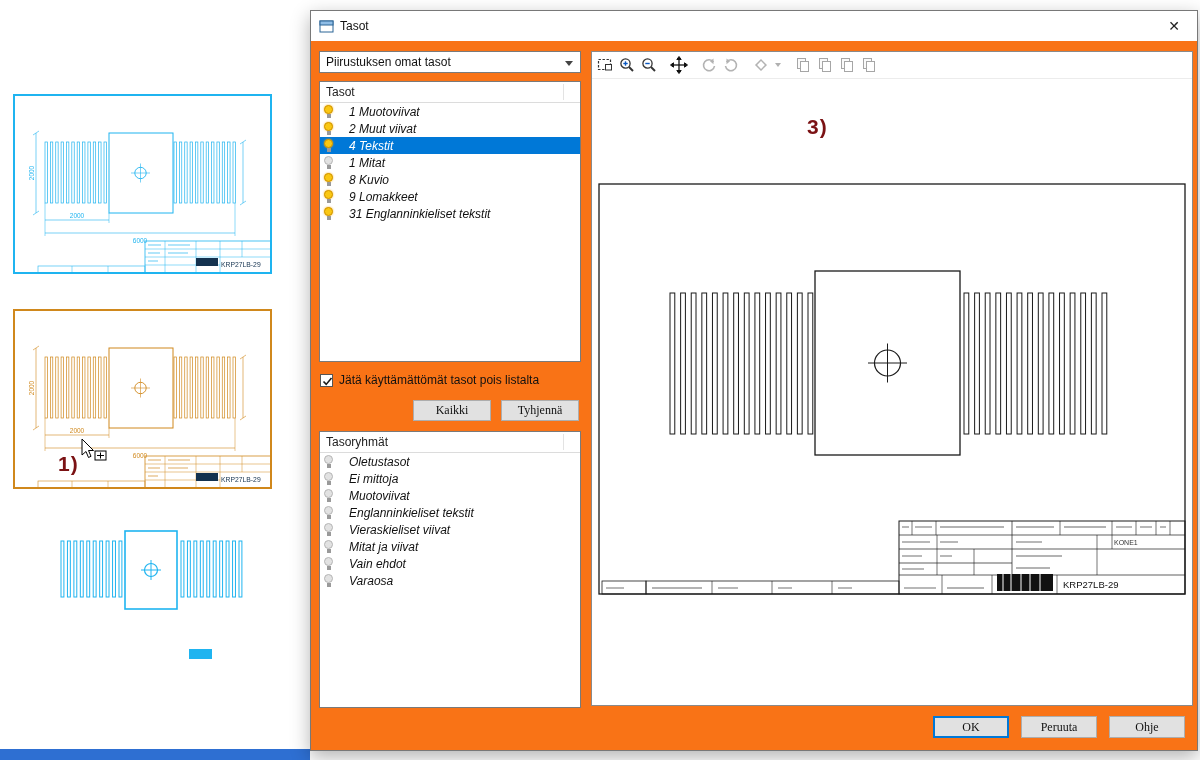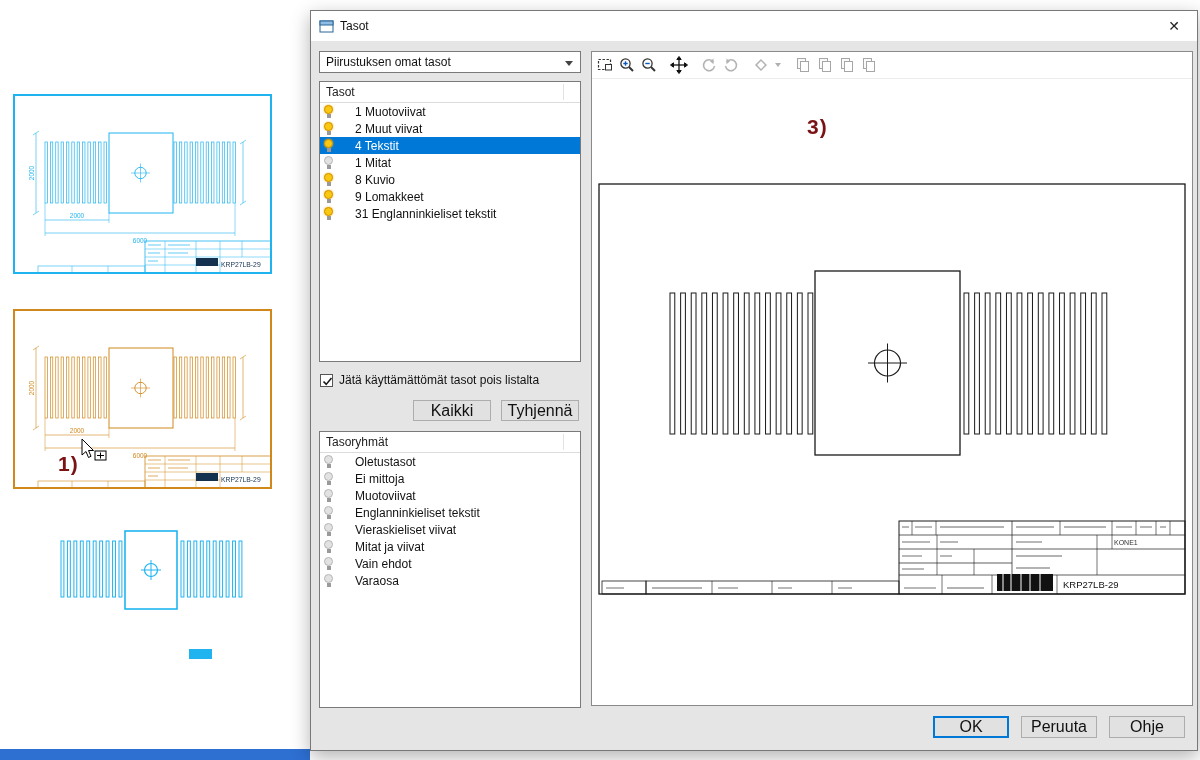--- a/index.html
+++ b/index.html
@@ -12,21 +12,21 @@
   .orange{color:var(--orange);}
   .inkdark{color:#1a1a1a;}
   .mini-rect{position:absolute;left:189px;top:649px;width:23px;height:10px;background:var(--cyan);}
   .taskbar-strip{position:absolute;left:0;top:749px;width:310px;height:11px;background:var(--taskbar);}
   .annot{position:absolute;font-weight:bold;font-size:21px;color:var(--annotation);letter-spacing:1px;}
   #annot1{left:58px;top:452px;}
   .cursor{position:absolute;left:80px;top:438px;}
 
   
   .dialog{position:absolute;left:310px;top:10px;width:888px;height:741px;box-sizing:border-box;
-          background:#e5e5e5;border:1px solid #787878;box-shadow:0 6px 18px rgba(0,0,0,.30);padding-left:45px;}
+          background:#f97316;border:1px solid #787878;box-shadow:0 6px 18px rgba(0,0,0,.30);padding-left:45px;}
   .titlebar{position:absolute;left:0;top:0;width:100%;height:30px;background:#fff;
             display:flex;align-items:center;padding-left:8px;box-sizing:border-box;}
   .titlebar .title{margin-left:6px;font-size:12px;color:#111;}
   .close{position:absolute;right:0;top:0;width:46px;height:30px;display:flex;align-items:center;
          justify-content:center;font-size:14px;color:#222;cursor:default;}
 
   .combo{position:absolute;left:8px;top:40px;width:262px;height:22px;box-sizing:border-box;
          background:#fff;border:1px solid #7a7a7a;display:flex;align-items:center;padding-left:6px;}
   .combo .caret{position:absolute;right:7px;top:9px;width:0;height:0;
                 border-left:4px solid transparent;border-right:4px solid transparent;border-top:5px solid #444;}
@@ -34,37 +34,37 @@
   .annot2{left:168px;top:82px;}
   .annot3{left:496px;top:104px;}
 
   .listbox{position:absolute;left:8px;width:262px;box-sizing:border-box;background:#fff;border:1px solid #7a7a7a;overflow:hidden;}
   .listbox.layers{top:70px;height:281px;}
   .listbox.groups{top:420px;height:277px;}
   .list-header{height:20px;line-height:20px;padding-left:6px;color:#222;background:#fff;
                border-bottom:1px solid #dcdcdc;position:relative;}
   .list-header::after{content:"";position:absolute;right:16px;top:2px;bottom:2px;width:1px;background:#e3e3e3;}
   .lrow{display:flex;align-items:center;height:17px;padding-left:4px;}
-  .lrow-label{margin-left:20px;white-space:nowrap;}
+  .lrow-label{margin-left:14px;white-space:nowrap;font-style:italic;}
   .lrow.selected{background:var(--selection);}
   .lrow.selected .lrow-label{color:#fff;text-align:right;}
   .bulb{position:relative;width:11px;height:15px;flex:0 0 11px;}
   .bulb::before{content:"";position:absolute;left:0;top:1px;width:9px;height:9px;border-radius:50%;box-sizing:border-box;}
   .bulb::after{content:"";position:absolute;left:2.5px;top:10px;width:4px;height:3.5px;background:#9a9a9a;}
   .bulb.on::before{background:var(--bulb_on);border:1px solid #cf9500;box-shadow:0 0 2px rgba(245,166,0,.9);}
   .bulb.off::before{background:var(--bulb_off);border:1px solid #b5b5b5;}
 
   .chkrow{position:absolute;left:9px;top:362px;display:flex;align-items:center;}
   .chk{width:13px;height:13px;box-sizing:border-box;background:#fff;border:1px solid #555;display:inline-block;position:relative;}
   .chk svg{position:absolute;left:0;top:0;visibility:hidden;}
   .chk.checked svg{visibility:visible;}
   .chklabel{margin-left:6px;}
 
   .btn{position:absolute;height:21px;box-sizing:border-box;background:#e1e1e1;border:1px solid #adadad;
-       font-family:Liberation Sans, sans-serif;font-size:16px;color:#111;padding:0;}
+       font-family:Liberation Serif, serif;font-size:12px;color:#111;padding:0;}
   #btn-all{left:102px;top:389px;width:78px;}
   #btn-clear{left:190px;top:389px;width:78px;}
   #btn-ok{left:622px;top:705px;width:76px;height:22px;border:1px solid #0078d7;box-shadow:inset 0 0 0 1px #0078d7;}
   #btn-cancel{left:710px;top:705px;width:76px;height:22px;}
   #btn-help{left:798px;top:705px;width:76px;height:22px;}
 
   .preview{position:absolute;left:280px;top:40px;width:602px;height:655px;box-sizing:border-box;
            background:#fff;border:1px solid #8a8a8a;}
   .ptoolbar{height:26px;display:flex;align-items:center;padding-left:3px;border-bottom:1px solid #ececec;}
   .tbtn{width:20px;height:20px;display:flex;align-items:center;justify-content:center;margin-right:2px;}

